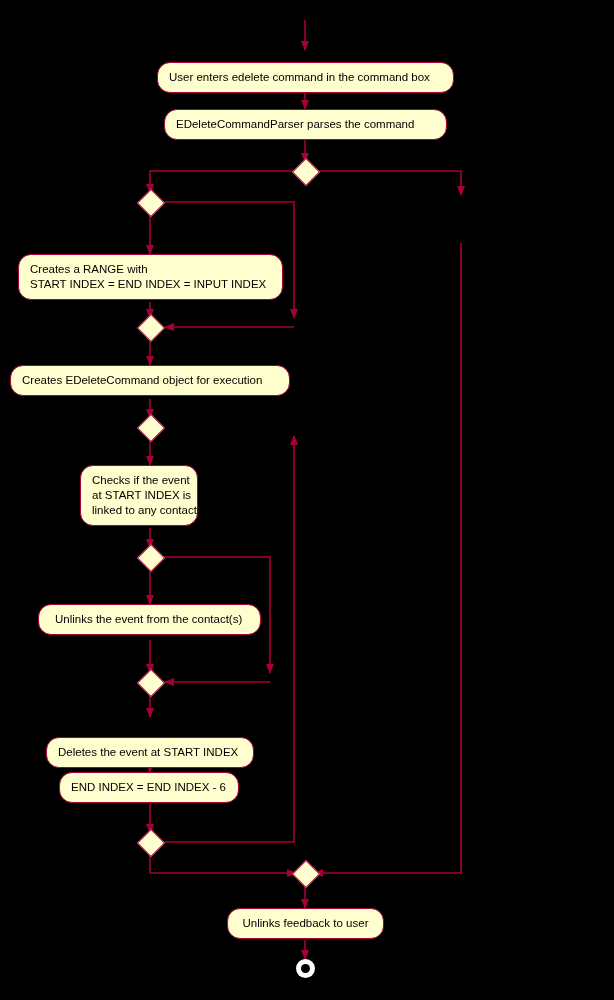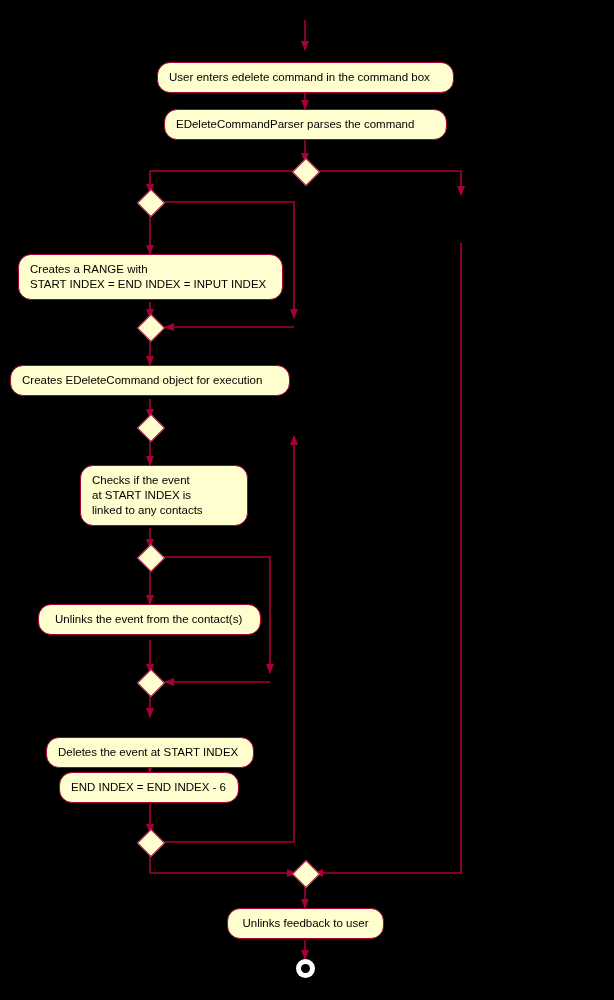--- a/index.html
+++ b/index.html
@@ -135,21 +135,21 @@
 
   <div class="node" style="left:18px; top:254px; width:265px;">Creates a RANGE with
 START INDEX = END INDEX = INPUT INDEX</div>
 
   <div class="diamond" style="left:141px; top:318px;"></div>
 
   <div class="node" style="left:10px; top:365px; width:280px;">Creates EDeleteCommand object for execution</div>
 
   <div class="diamond" style="left:141px; top:418px;"></div>
 
-  <div class="node" style="left:80px; top:465px; width:168px;">Checks if the event
+  <div class="node" style="left:80px; top:465px; width:118px;">Checks if the event
 at START INDEX is
 linked to any contacts</div>
 
   <div class="diamond" style="left:141px; top:548px;"></div>
 
   <div class="node" style="left:38px; top:604px; width:223px;padding-left:16px;">Unlinks the event from the contact(s)</div>
 
   <div class="diamond" style="left:141px; top:673px;"></div>
 
   <div class="node" style="left:46px; top:737px; width:208px;">Deletes the event at START INDEX</div>

